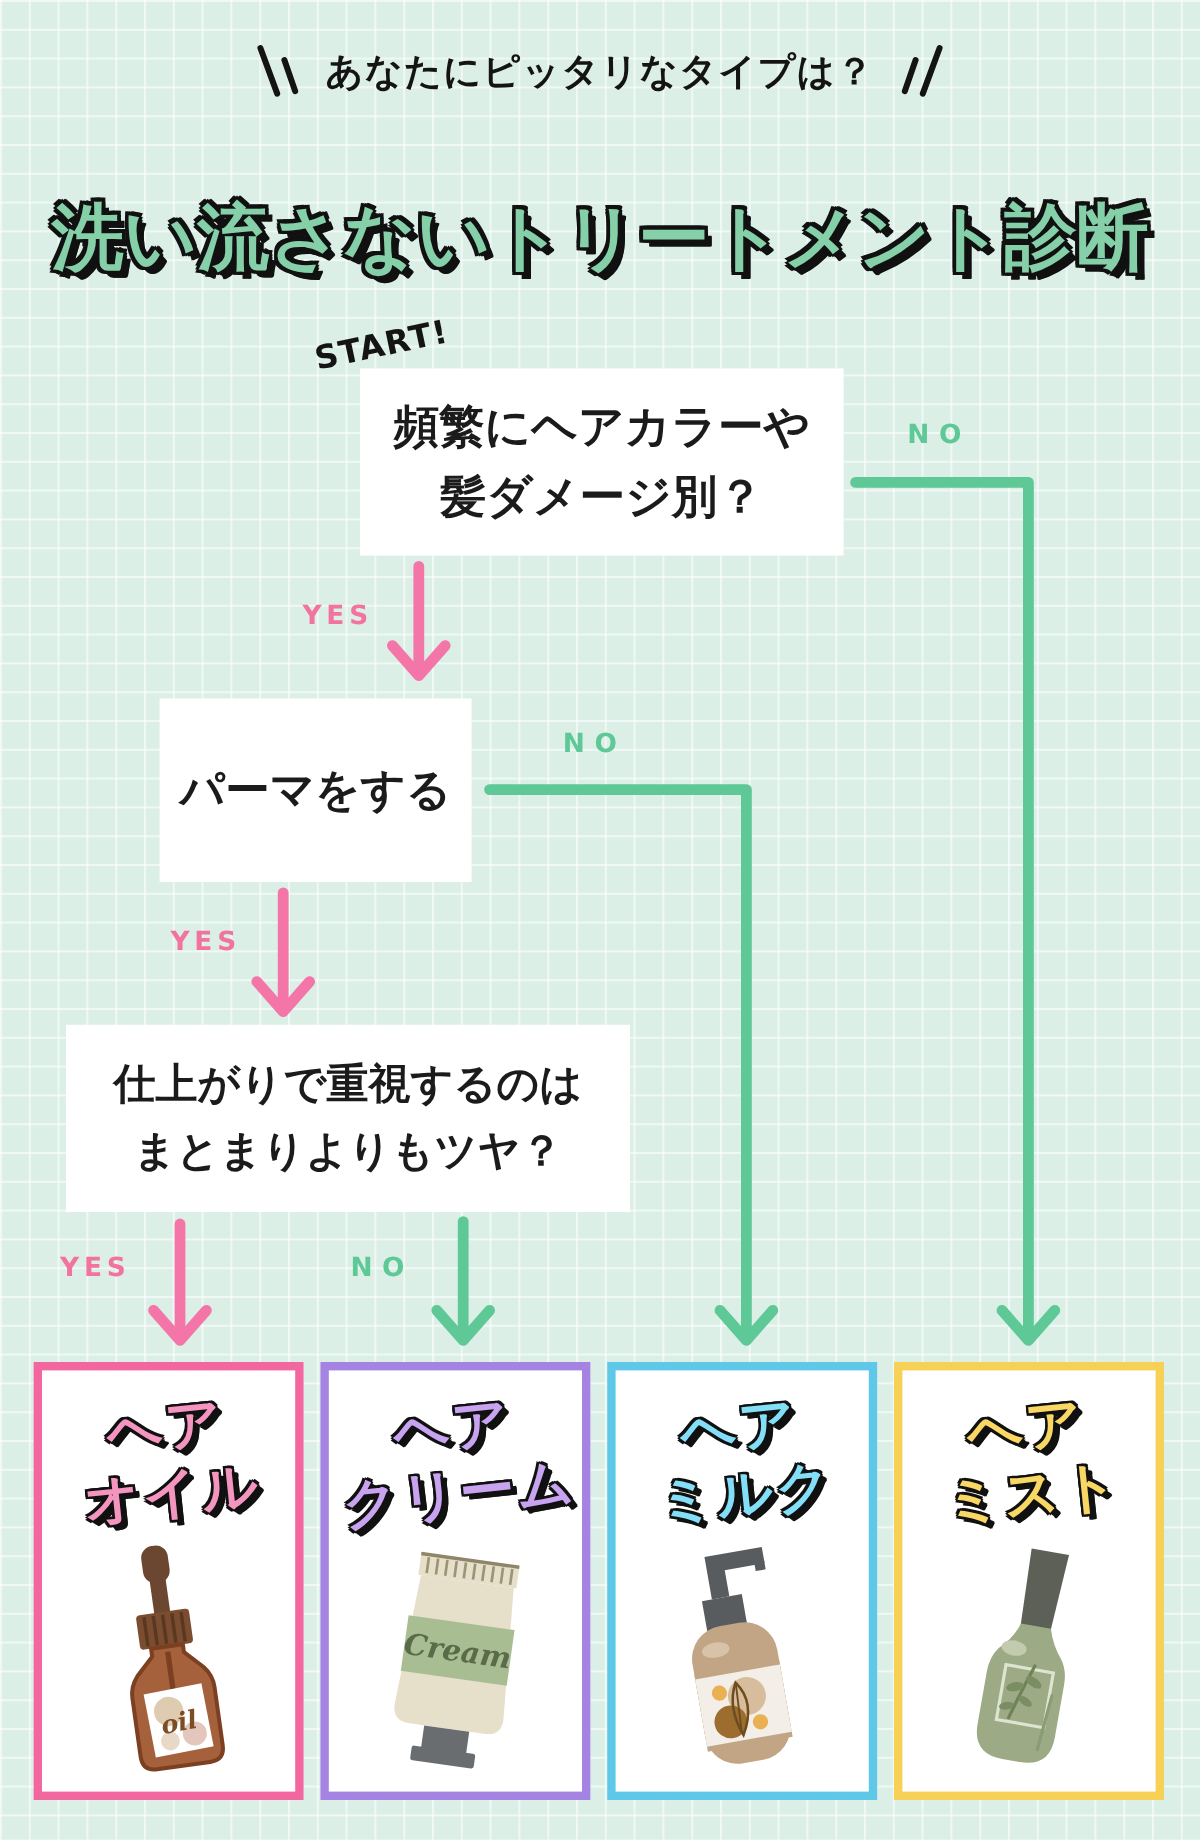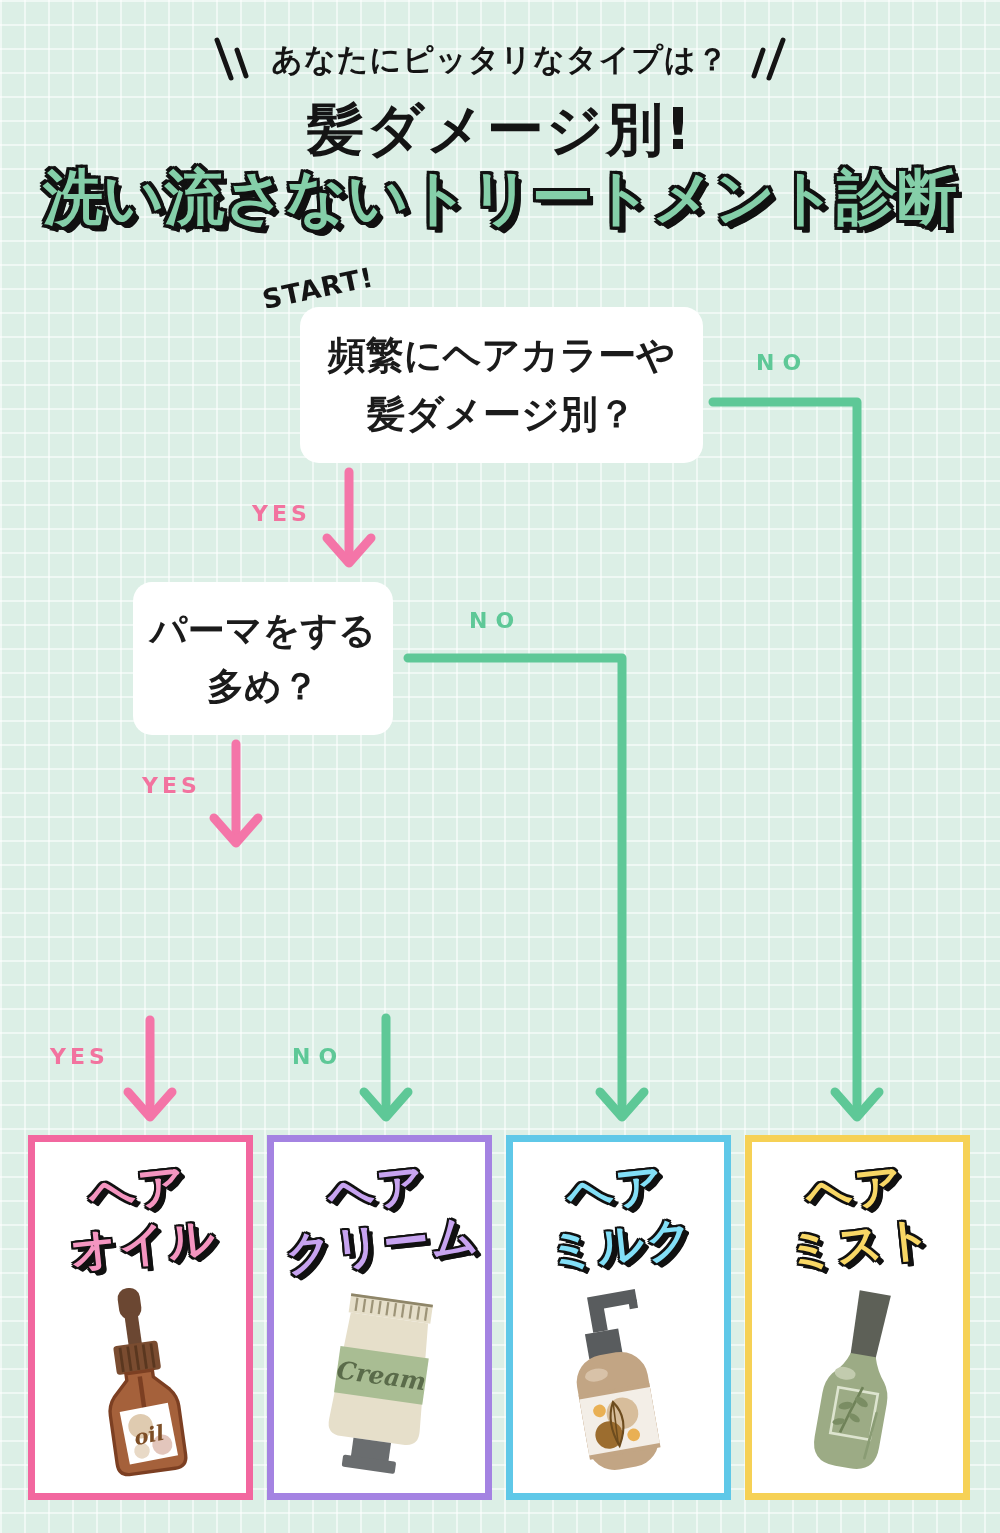--- a/index.html
+++ b/index.html
@@ -48,21 +48,21 @@
   }
   
   .start-label{
     position:absolute;left:266px;top:284px;
     font-size:27px;font-weight:800;letter-spacing:1px;color:#141414;
     transform:rotate(-12deg);transform-origin:left bottom;
   }
   .qcard{
     position:absolute;background:#fff;
     display:flex;flex-direction:column;justify-content:center;align-items:center;
-    text-align:center;font-weight:700;color:#1b1b1b;border-radius:19px;
+    text-align:center;font-weight:700;color:#1b1b1b;
   }
   .qcard.q1{left:300px;top:307px;width:403px;height:156px;font-size:38px;line-height:1.55;}
   .qcard.q2{left:133px;top:582px;width:260px;height:153px;font-size:37px;line-height:1.5;}
   .qcard.q3{left:55px;top:854px;width:470px;height:156px;font-size:35px;line-height:1.6;}
   .branch-label{position:absolute;font-size:22px;font-weight:800;}
   .branch-label.yes{color:#f2739f;letter-spacing:4px;}
   .branch-label.no{color:#5ec897;letter-spacing:8px;}
   .lbl-yes1{left:252px;top:501px;}
   .lbl-no1{left:756px;top:350px;}
   .lbl-yes2{left:142px;top:773px;}
@@ -100,32 +100,34 @@
     <svg class="slash-icon" width="40" height="52" viewBox="0 0 40 52">
       <path d="M8 6 L22 44" stroke="#141414" stroke-width="5" stroke-linecap="round" fill="none"></path>
       <path d="M28 16 L37 42" stroke="#141414" stroke-width="5" stroke-linecap="round" fill="none"></path>
     </svg>
     <span class="subtitle">あなたにピッタリなタイプは？</span>
     <svg class="slash-icon" width="40" height="52" viewBox="0 0 40 52">
       <path d="M32 6 L18 44" stroke="#141414" stroke-width="5" stroke-linecap="round" fill="none"></path>
       <path d="M12 16 L3 42" stroke="#141414" stroke-width="5" stroke-linecap="round" fill="none"></path>
     </svg>
   </div>
-  <div class="title1">髪ダメージ別!</div>
   <div class="title2 outline-big">洗い流さないトリートメント診断</div>
 
   <div class="start-label">START!</div>
 
   <div class="qcard q1">
     <span>頻繁にヘアカラーや</span>
     <span>髪ダメージ別？</span>
   </div>
   <div class="qcard q2">
     <span>パーマをする</span>
-    <span>多め？</span>
+  </div>
+  <div class="qcard q3">
+    <span>仕上がりで重視するのは</span>
+    <span>まとまりよりもツヤ？</span>
   </div>
 
   <div class="branch-label yes lbl-yes1">YES</div>
   <div class="branch-label no lbl-no1">NO</div>
   <div class="branch-label yes lbl-yes2">YES</div>
   <div class="branch-label no lbl-no2">NO</div>
   <div class="branch-label yes lbl-yes3">YES</div>
   <div class="branch-label no lbl-no3">NO</div>
 
   <svg class="connectors" width="1000" height="1533" viewBox="0 0 1000 1533">

